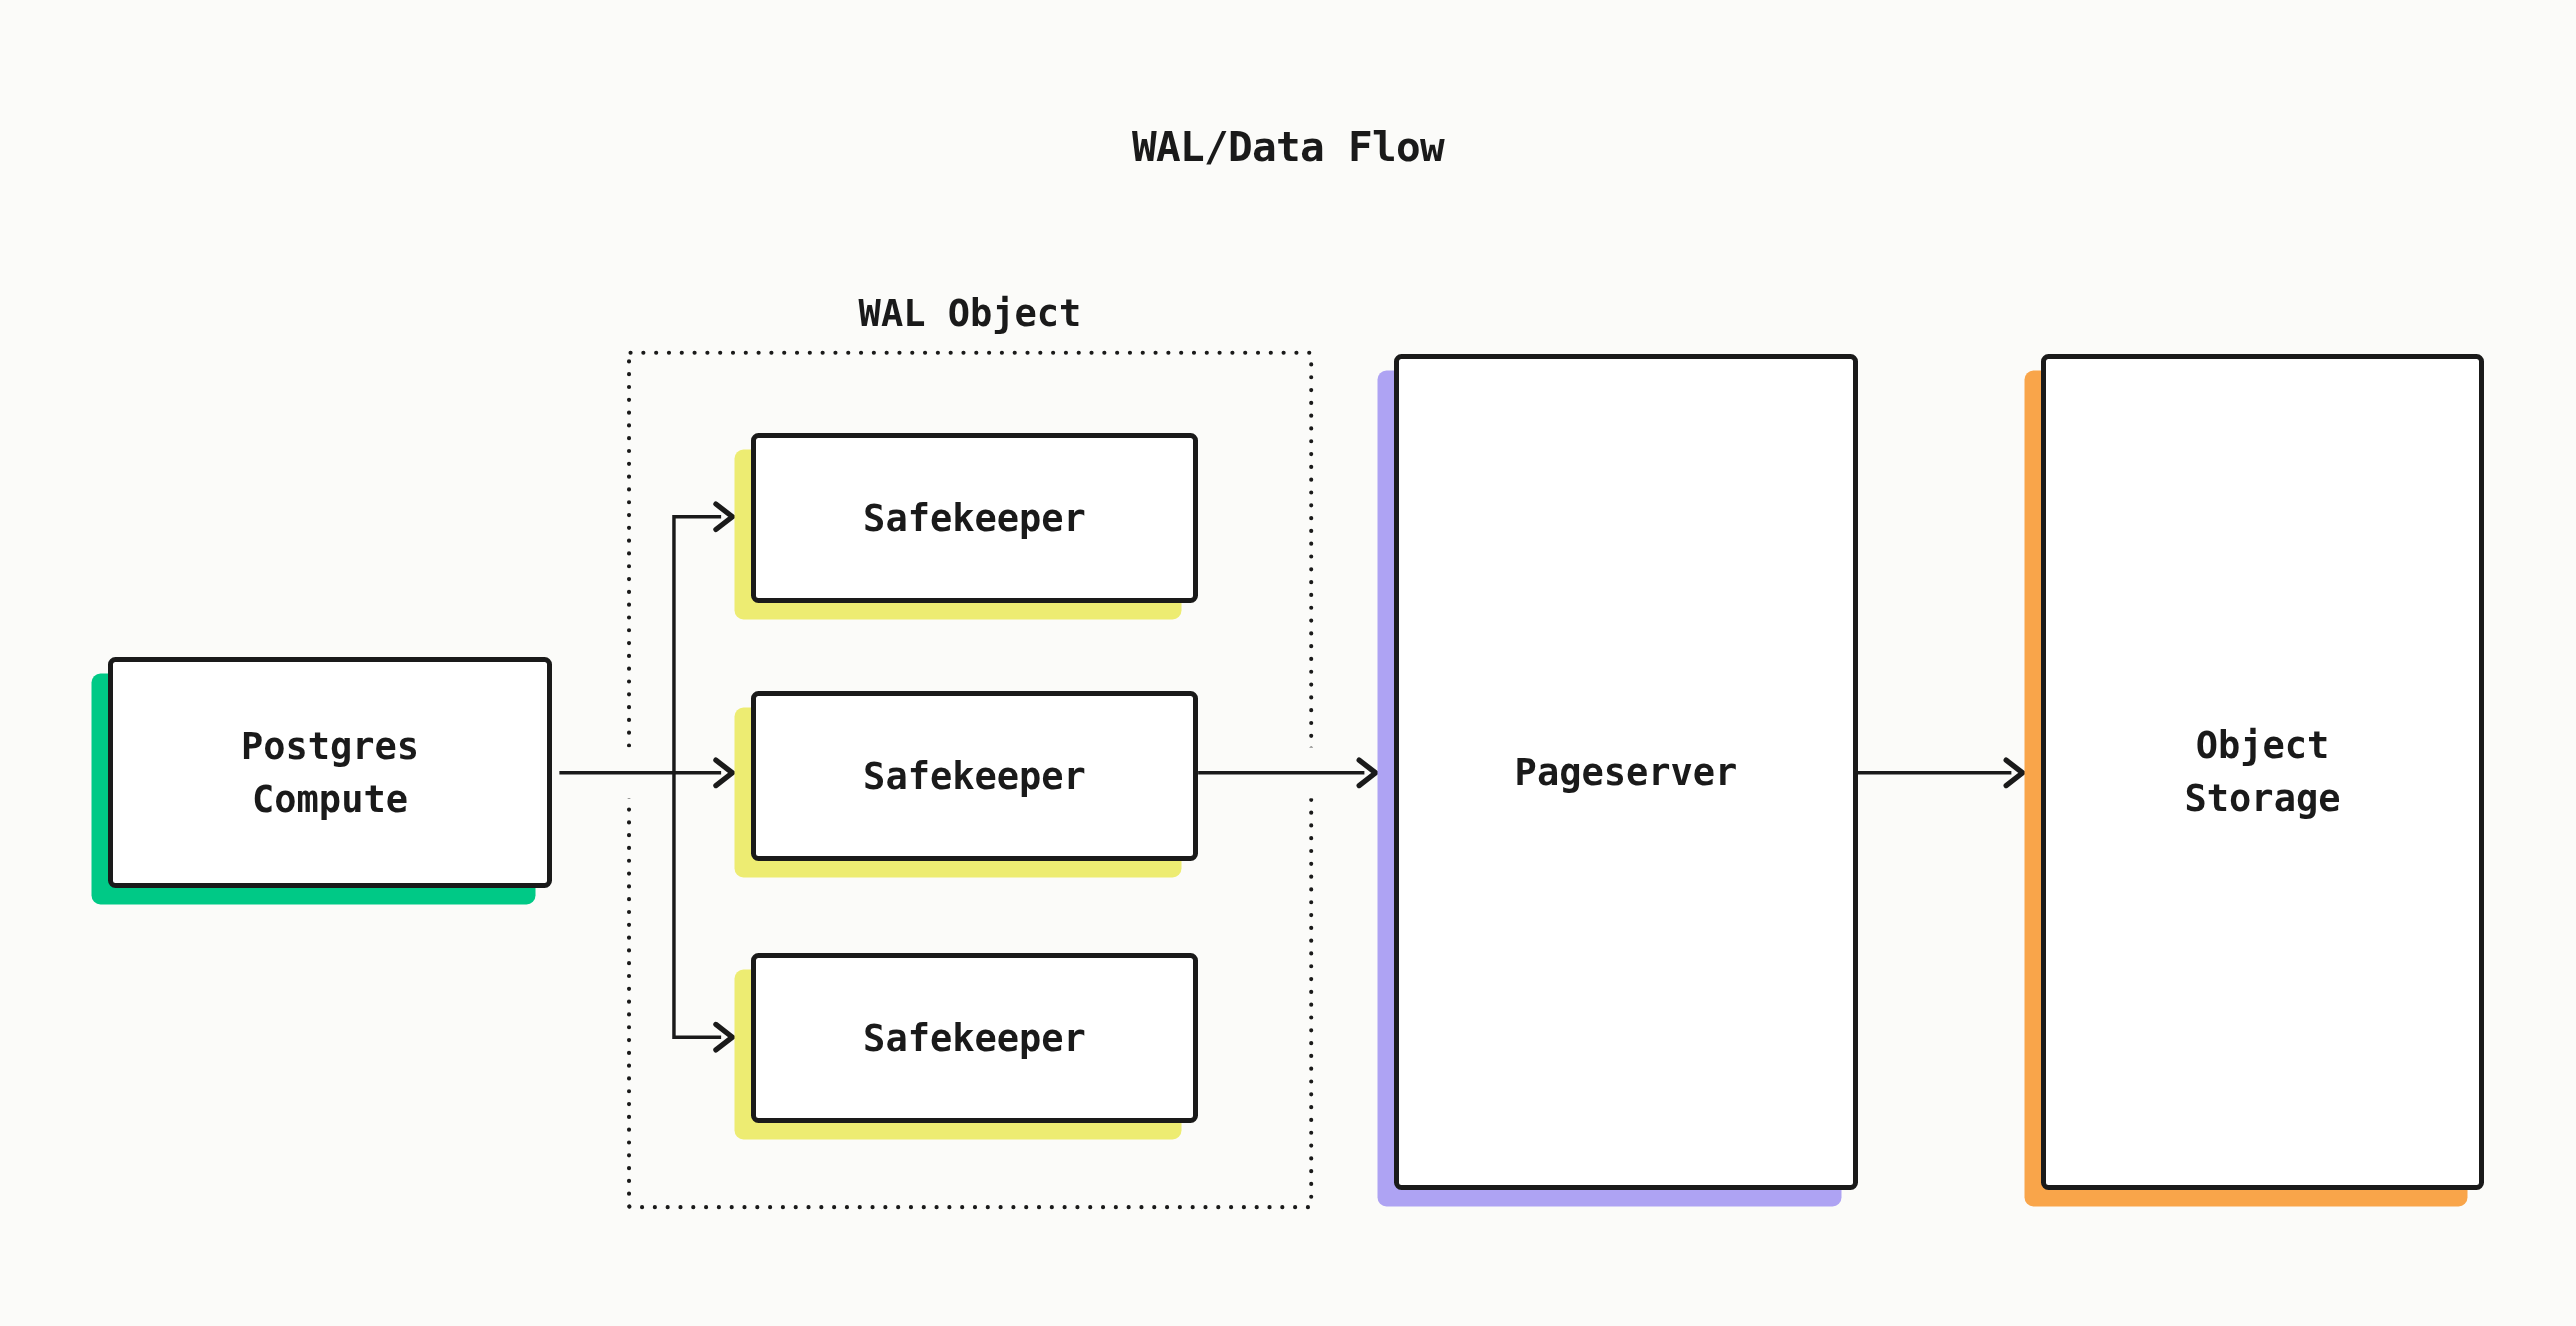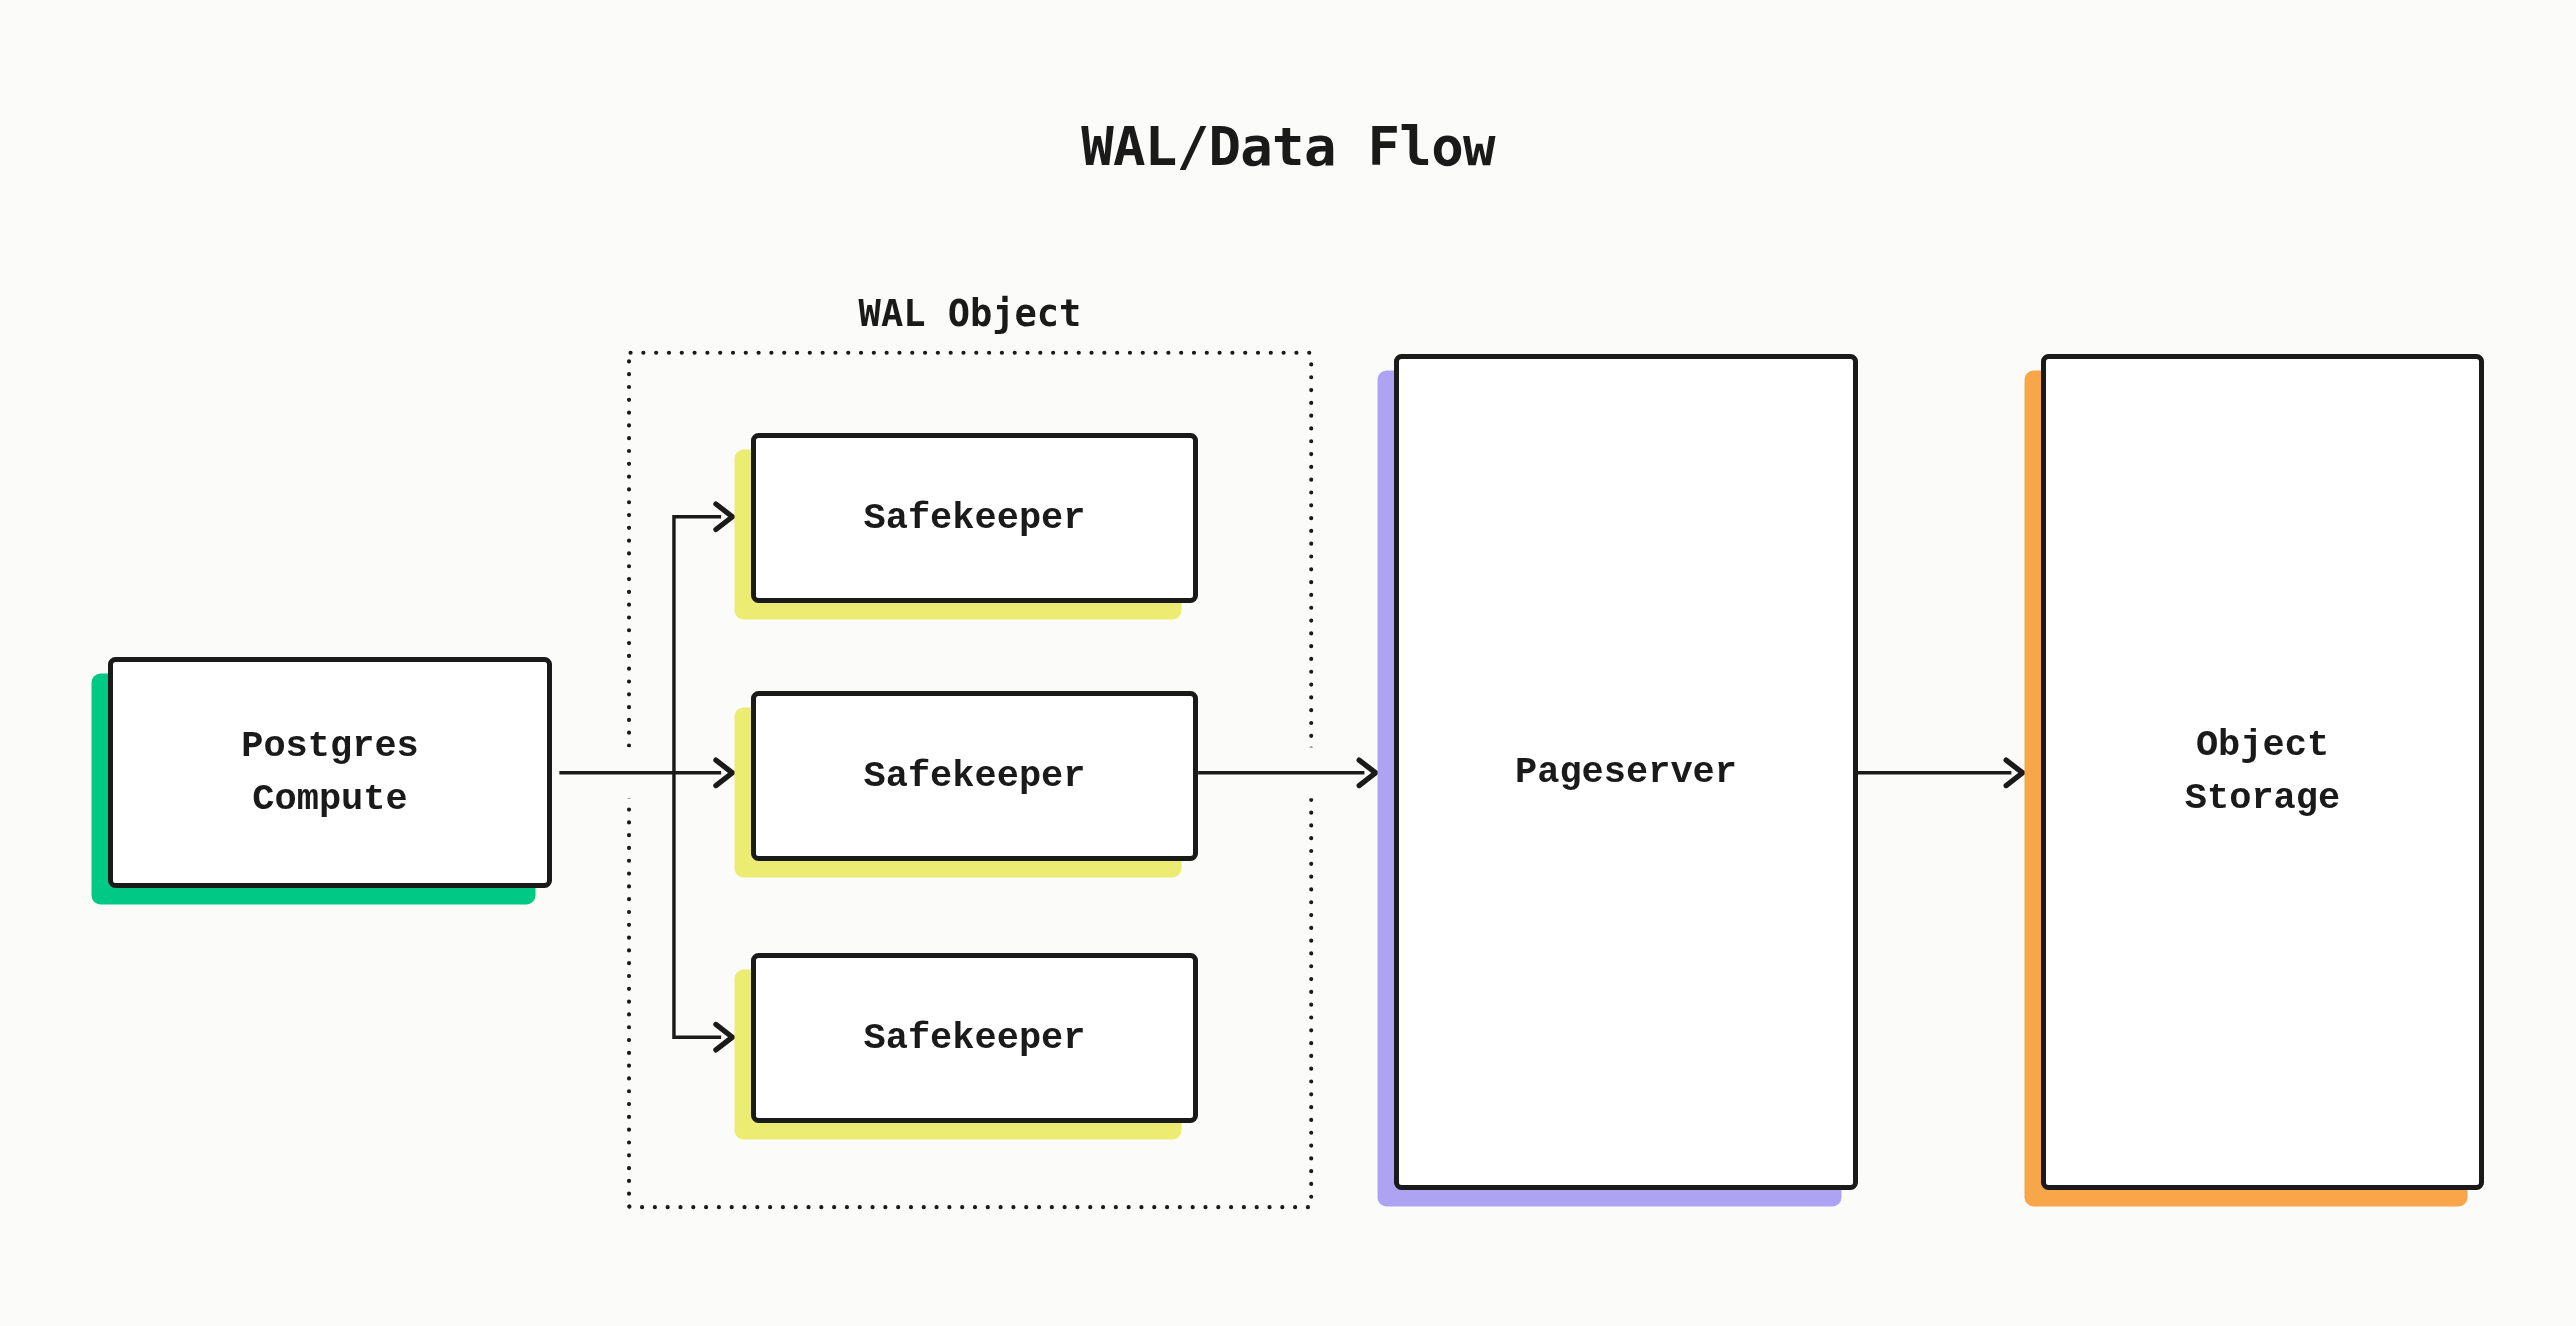--- a/index.html
+++ b/index.html
@@ -12,21 +12,21 @@
     font-family: "DejaVu Sans Mono", "Liberation Mono", monospace;
     color: var(--ink, #1A1A1A);
   }
 
   .diagram-title {
     position: absolute;
     left: 0;
     top: 117px;
     width: 100%;
     text-align: center;
-    font-size: 54px;
+    font-size: 41px;
     line-height: 60px;
     font-weight: 700;
     letter-spacing: -0.7px;
     margin: 0;
   }
 
   .wal-group-label {
     position: absolute;
     left: 629px;
     top: 292px;
@@ -77,21 +77,20 @@
   }
   .node .box {
     position: absolute;
     inset: 0;
     border: 5.2px solid var(--ink, #1A1A1A);
     border-radius: 7.5px;
     background: var(--node_bg, #FFFFFF);
     display: flex;
     align-items: center;
     justify-content: center;
-    font-family: Liberation Mono, monospace;
   }
   .node-label {
     font-size: 37px;
     line-height: 53px;
     font-weight: 700;
     text-align: center;
     white-space: pre-line;
     color: var(--ink, #1A1A1A);
   }
 

